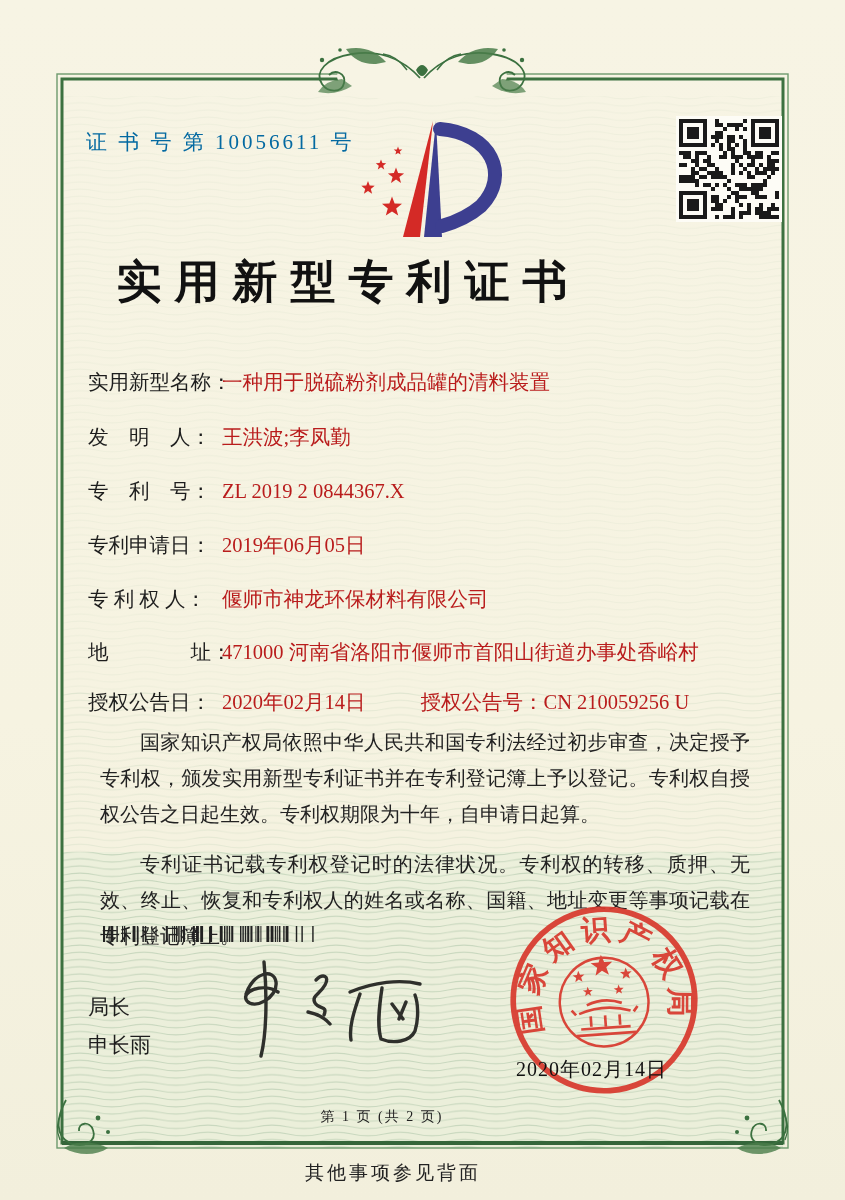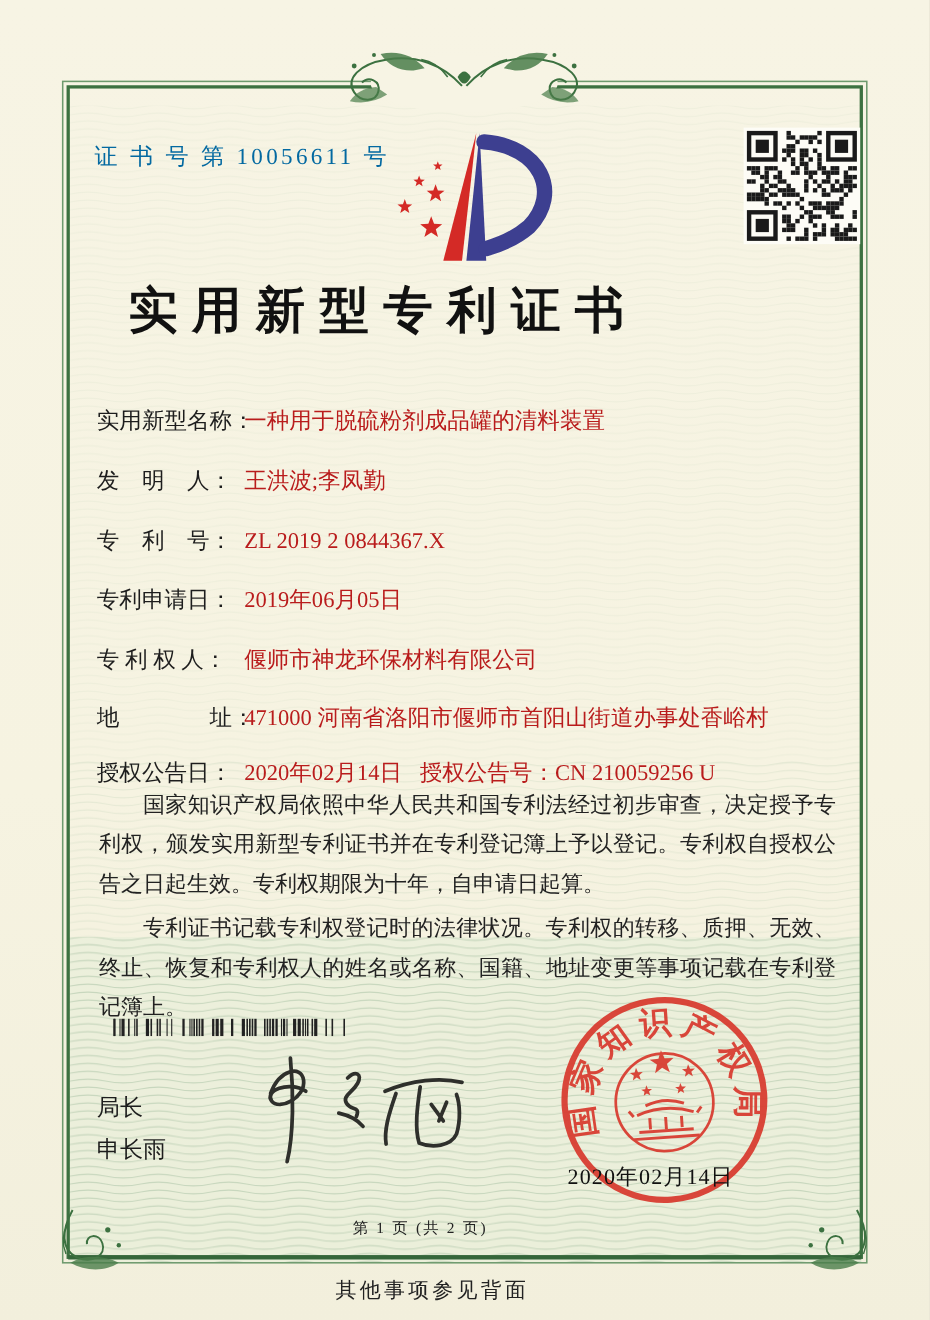--- a/index.html
+++ b/index.html
@@ -18,23 +18,23 @@
   .cert-no{
     left:86px;top:128px;font-size:21px;color:#0369a1;letter-spacing:3px;white-space:nowrap;
   }
   .title{
     left:0;top:252px;width:697px;text-align:center;
     font-size:45px;font-weight:bold;color:#111;letter-spacing:13px;white-space:nowrap;
   }
   .row{left:88px;font-size:20.5px;color:#1d1d1d;white-space:nowrap;}
   .flabel{display:inline-block;width:134px;}
   .fvalue{color:#b91c1c;}
-  .grant-no-label{margin-left:16px;}
+  .grant-no-label{margin-left:55px;}
   .paras{left:86px;top:710px;width:678px;font-size:20px;line-height:36px;color:#222;}
-  .paras p{margin:4px;text-indent:2em;text-align:justify;font-family:Liberation Serif, serif;}
+  .paras p{margin:14px;text-indent:2em;text-align:justify;font-family:Liberation Serif, serif;}
   .director{left:88px;top:988px;font-size:21px;color:#1d1d1d;line-height:38px;}
   .seal-date{left:516px;top:1056px;width:190px;font-size:20px;color:#111;letter-spacing:1px;white-space:nowrap;}
   .page-note{left:0;top:1108px;width:764px;text-align:center;font-size:14px;color:#222;letter-spacing:2px;}
   .back-note{left:0;top:1160px;width:786px;text-align:center;font-size:19px;color:#222;letter-spacing:3px;}
 
   .logo-box{left:345px;top:113px;width:170px;height:132px;}
   .qr-box{left:676px;top:116px;width:106px;height:106px;background:#fdfcf6;}
   .barcode-box{left:103px;top:926px;width:215px;height:16px;}
   .seal-box{left:506px;top:902px;width:196px;height:196px;transform:rotate(-4deg);}
   .sig-box{left:222px;top:952px;width:230px;height:120px;}

